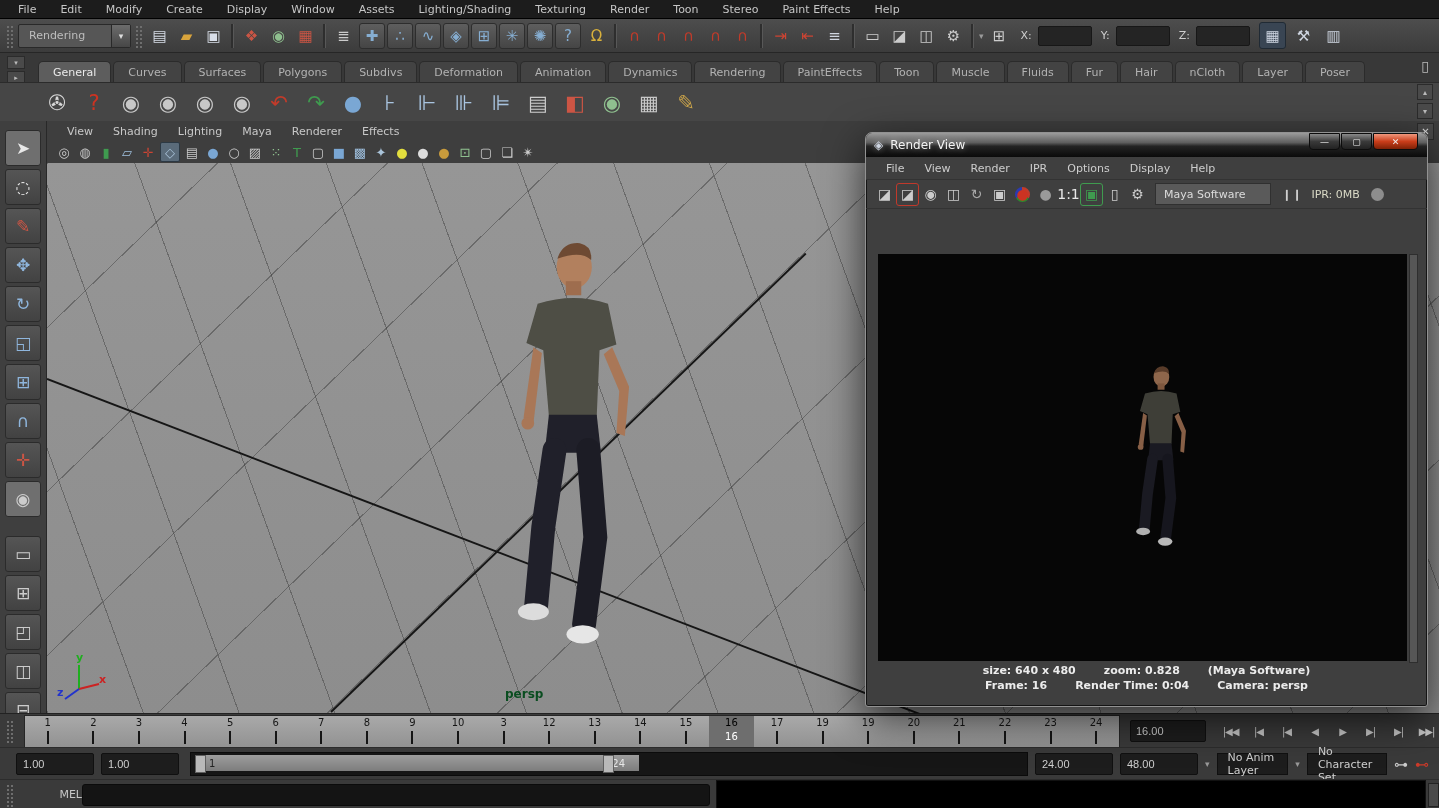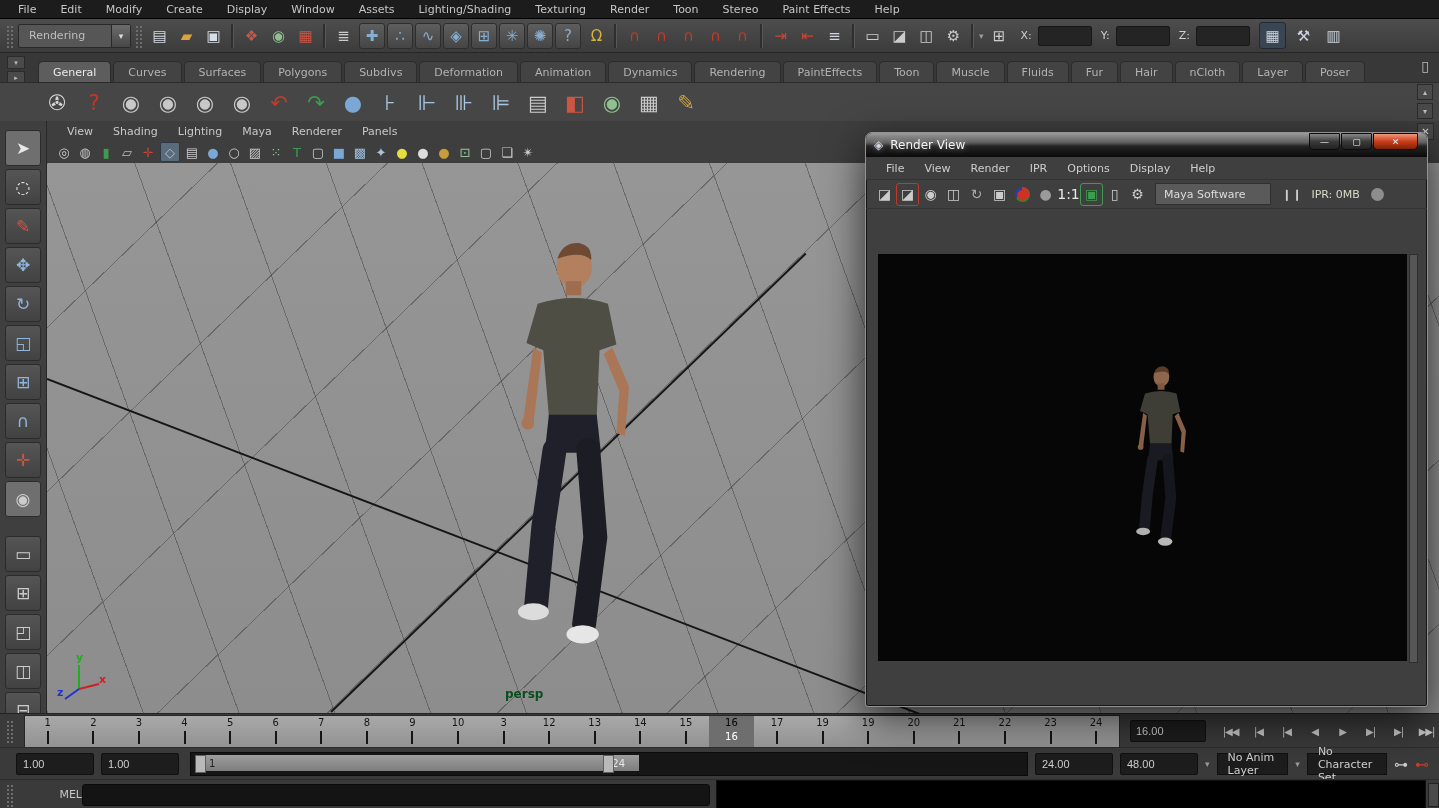--- a/index.html
+++ b/index.html
@@ -298,21 +298,21 @@
       </div>
   </div>
 
   <div id="viewport">
     <div id="vp-menus">
         <span>View</span>
         <span>Shading</span>
         <span>Lighting</span>
         <span>Maya</span>
         <span>Renderer</span>
-        <span>Panels</span>
+        <span>Effects</span>
       </div>
     <span id="vp-close">✕</span>
     <div id="vp-icons">
         <span class="vpicon" style="color: rgb(204, 204, 204);">◎</span>
         <span class="vpicon" style="color: rgb(204, 204, 204);">◍</span>
         <span class="vpicon" style="color: rgb(63, 155, 79);">▮</span>
         <span class="vpicon" style="color: rgb(159, 192, 223);">▱</span>
         <span class="vpicon" style="color: rgb(204, 68, 51);">✛</span>
         <span class="vpicon on" style="color: rgb(170, 196, 218);">◇</span>
         <span class="vpicon" style="color: rgb(204, 204, 204);">▤</span>
@@ -391,20 +391,32 @@
     <span id="rv-pause">❙❙</span>
     <span id="rv-ipr-label">IPR: 0MB</span>
     <span id="rv-stop"></span>
   </div>
   <div id="rv-canvas">
     <svg id="rv-figure" viewBox="0 0 100 300">
         <use href="#figure"></use>
       </svg>
   </div>
   <div id="rv-scroll"></div>
+  <div id="rv-status">
+    <div class="rv-statusrow">
+      <span>size: 640 x 480</span>
+      <span>zoom: 0.828</span>
+      <span>(Maya Software)</span>
+    </div>
+    <div class="rv-statusrow">
+      <span>Frame: 16</span>
+      <span>Render Time: 0:04</span>
+      <span>Camera: persp</span>
+    </div>
+  </div>
 </div>
 
 <div id="timeline">
   <div class="grip" style="margin:0 5px"></div>
   <div id="timeline-ruler">
       <div class="tl-cell">
         <span class="tl-num">1</span>
         <span class="tl-tick"></span>
       </div>
       <div class="tl-cell">

